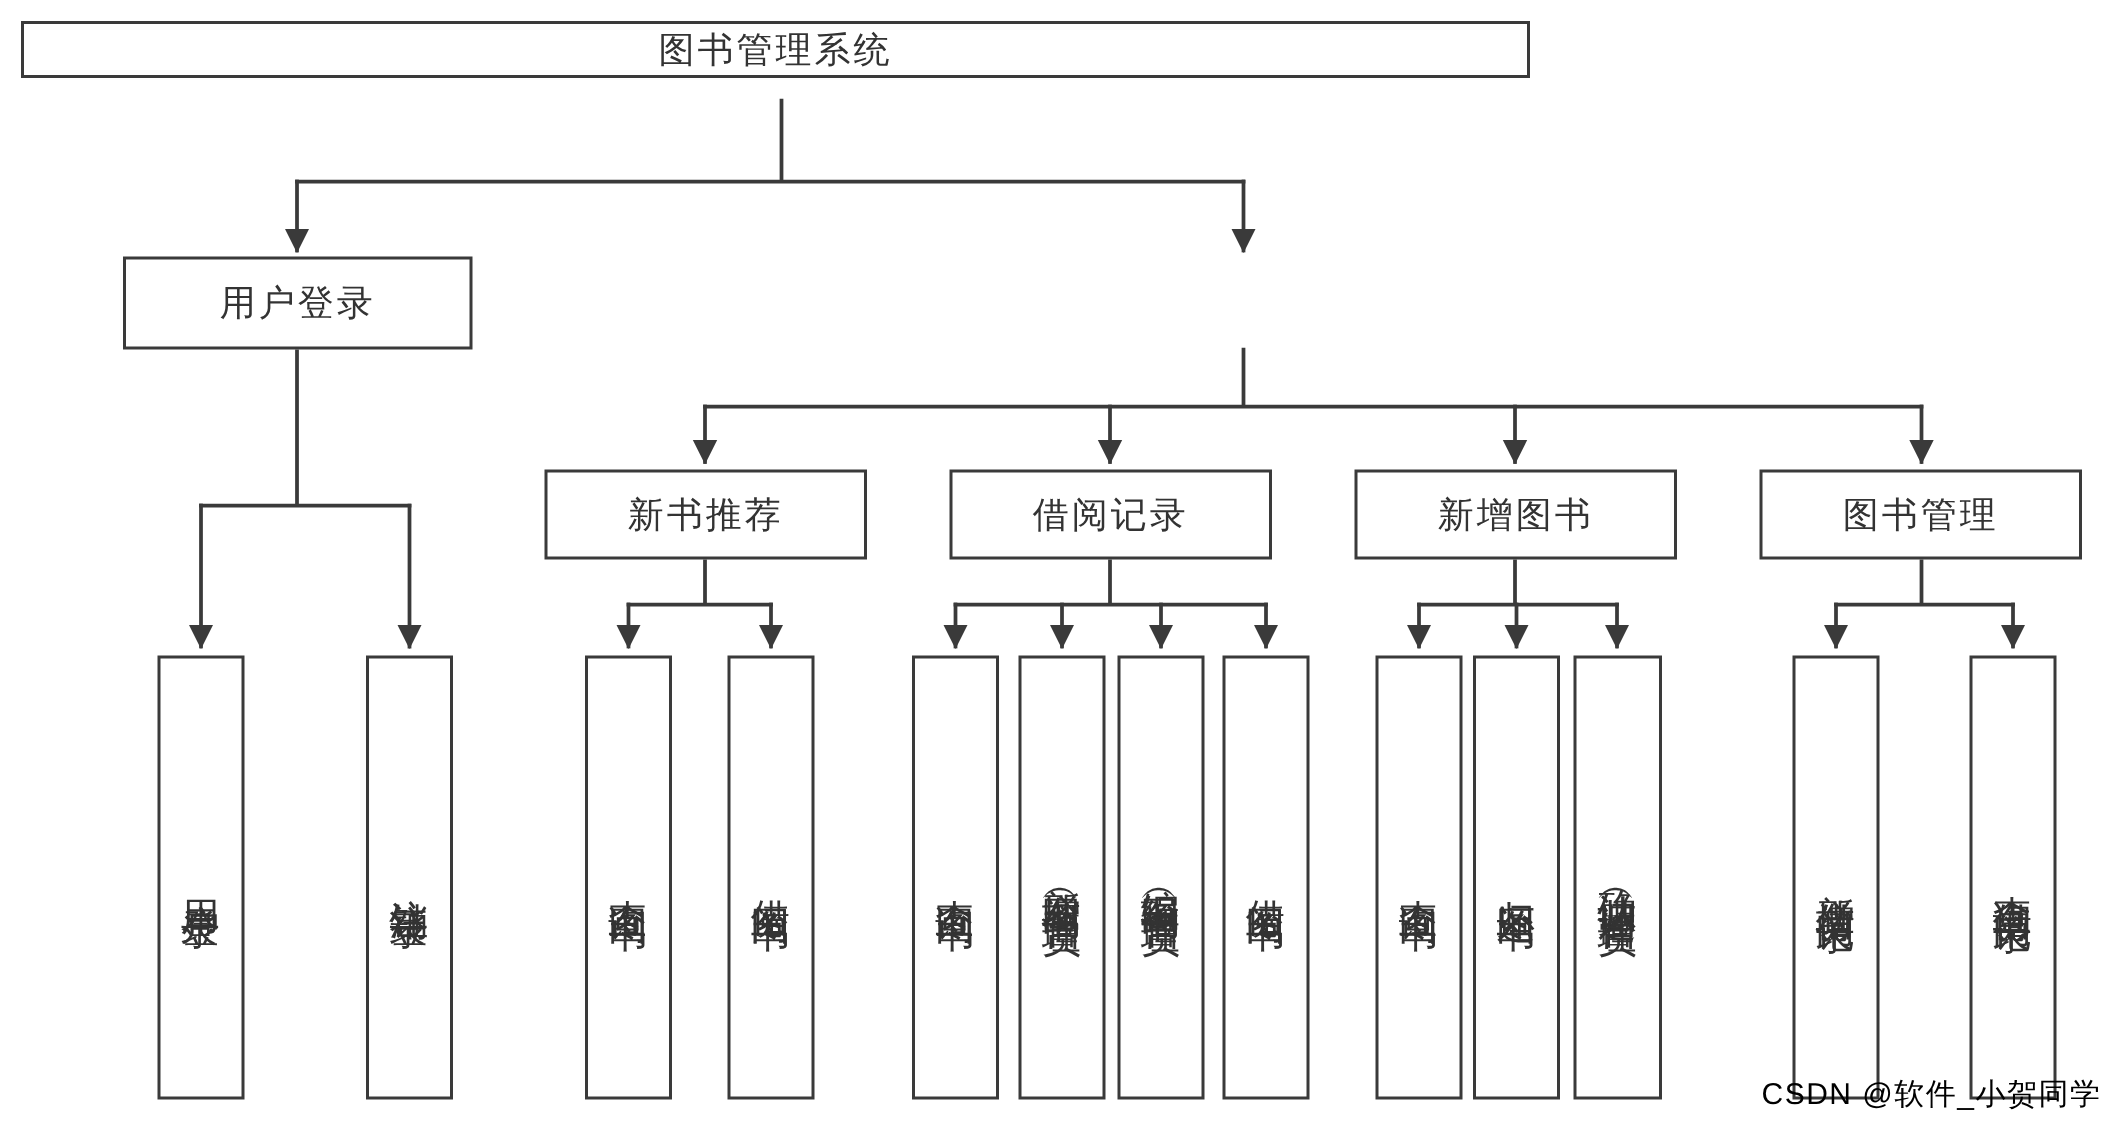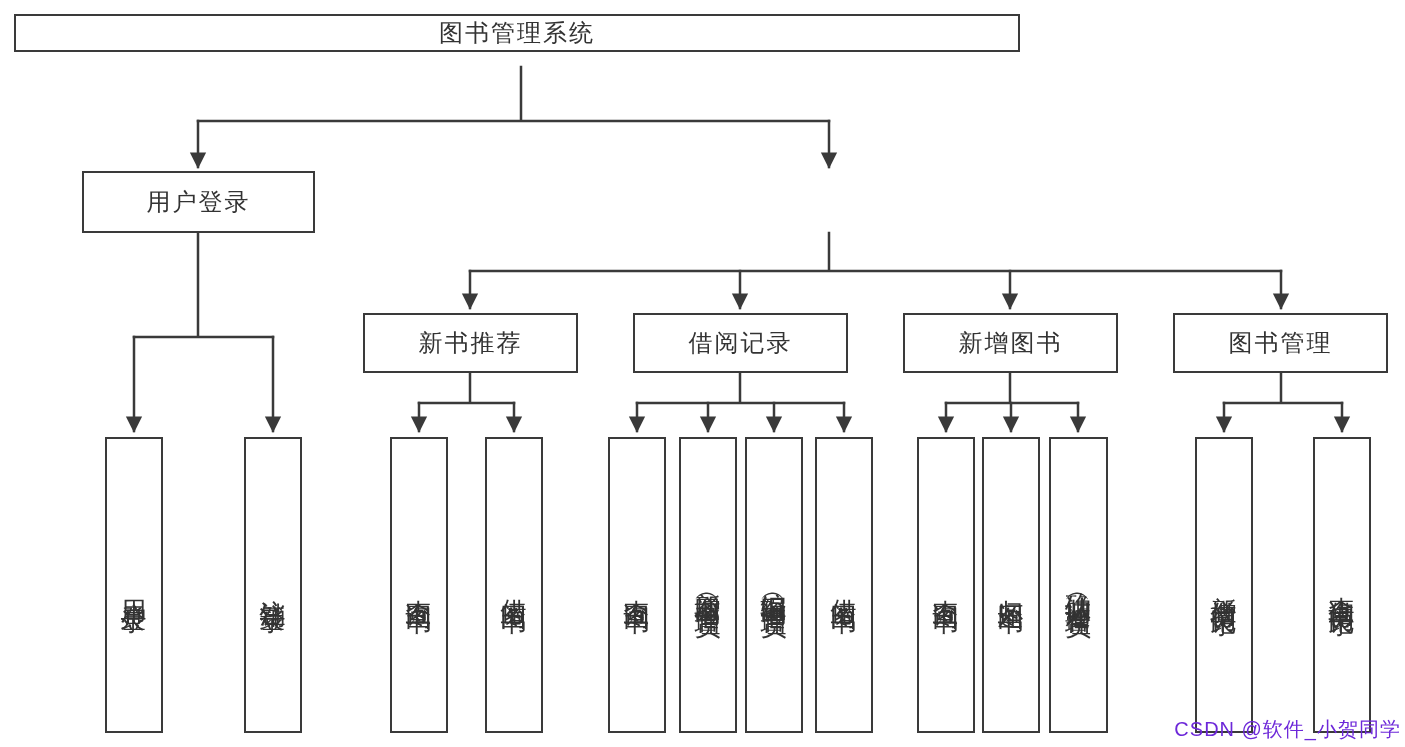--- a/index.html
+++ b/index.html
@@ -33,21 +33,21 @@
     font-size:26px;
     letter-spacing:3px;
     line-height:1;
   }
   .watermark{
     position:absolute;
     right:4px;
     bottom:4px;
     font-size:20px;
     letter-spacing:1px;
-    color:#6d28d9;
+    color:#000000;
     white-space:nowrap;
   }
 </style>
 </head>
 <body>
 
 <div class="canvas">
 
   <svg class="wires" width="1405" height="747" viewBox="0 0 1405 747">
     <defs>

